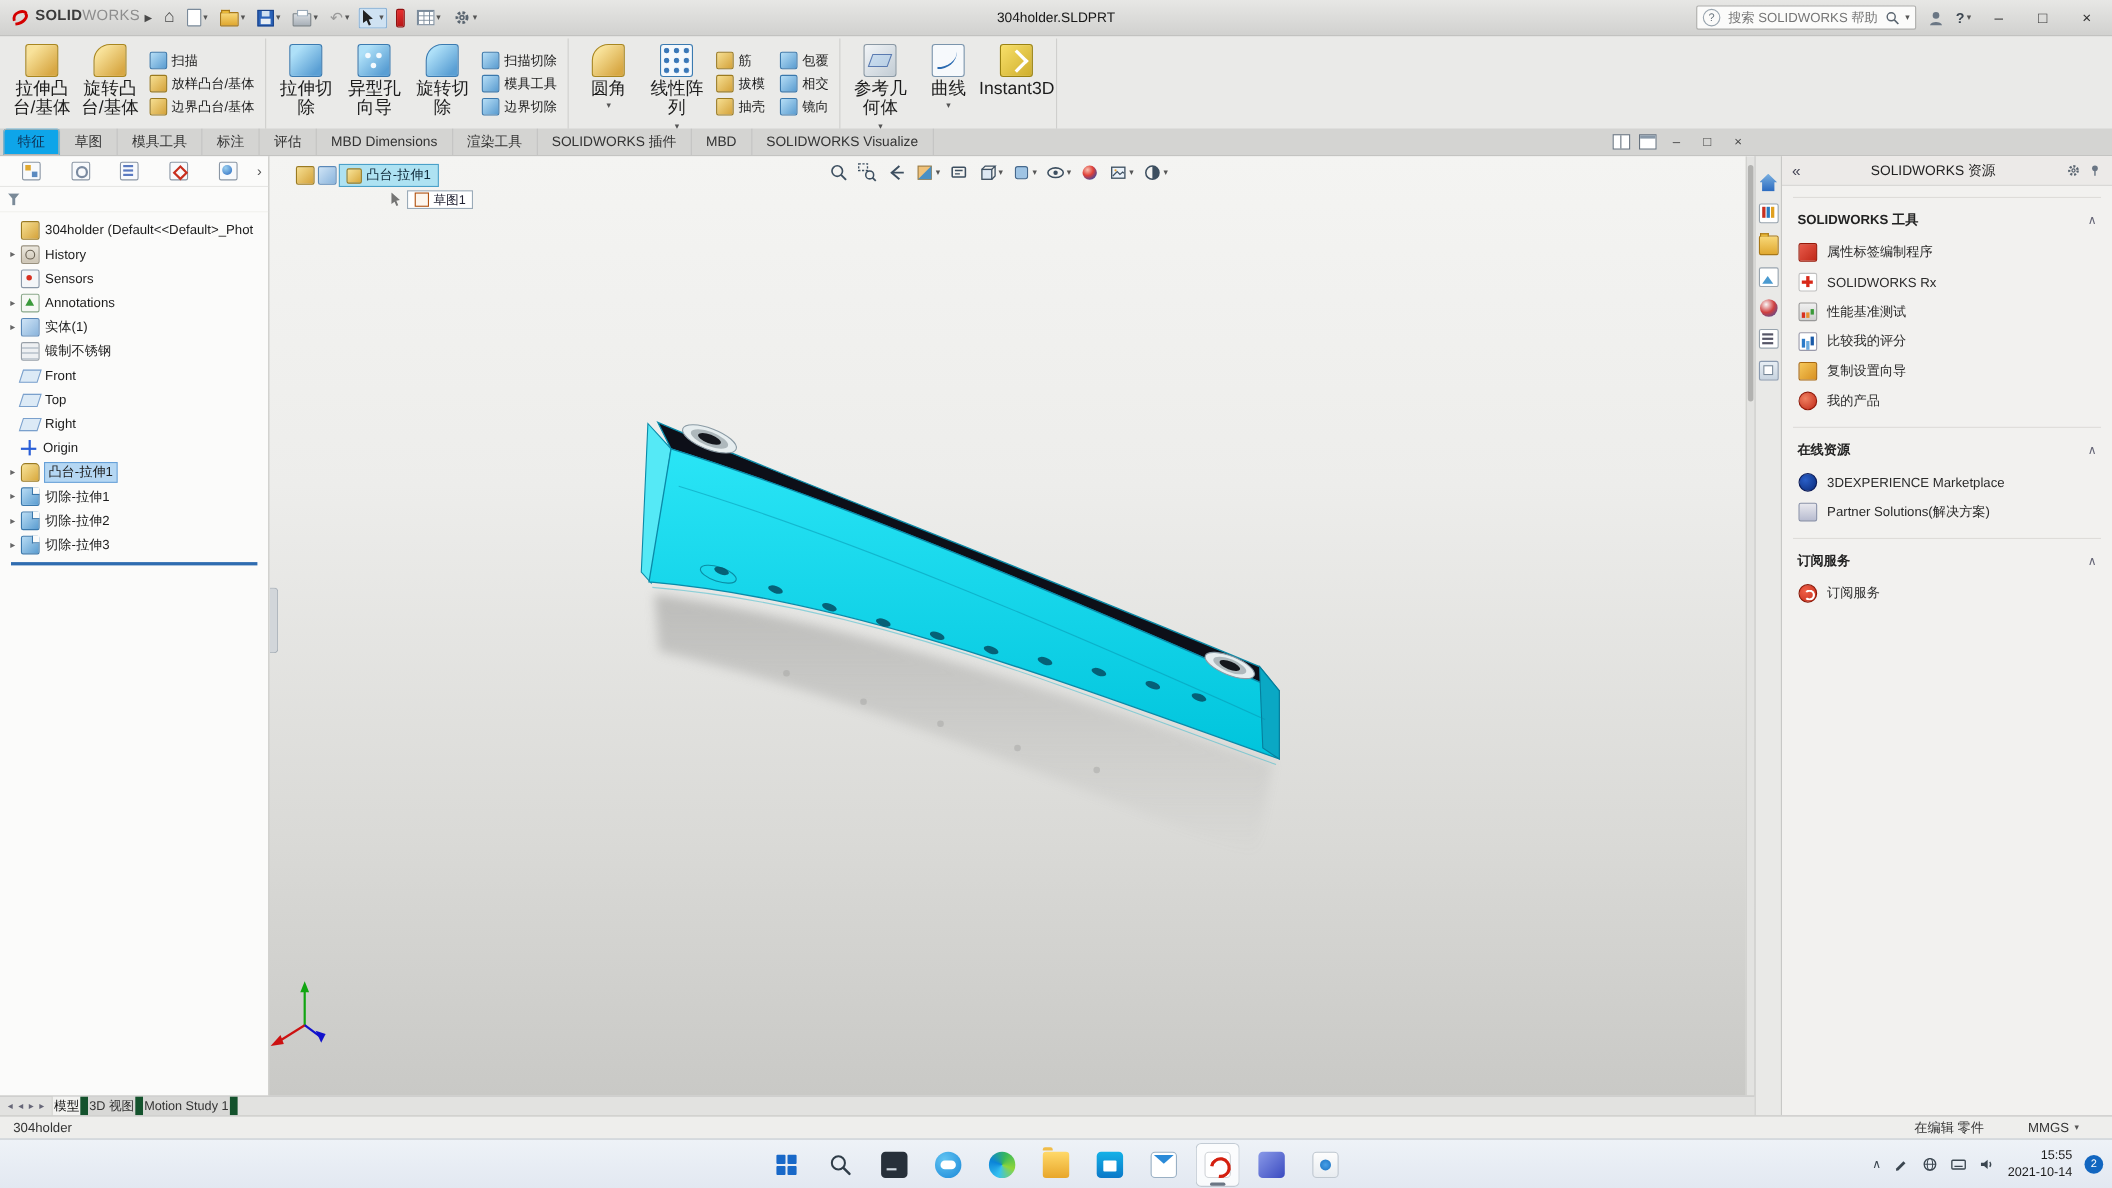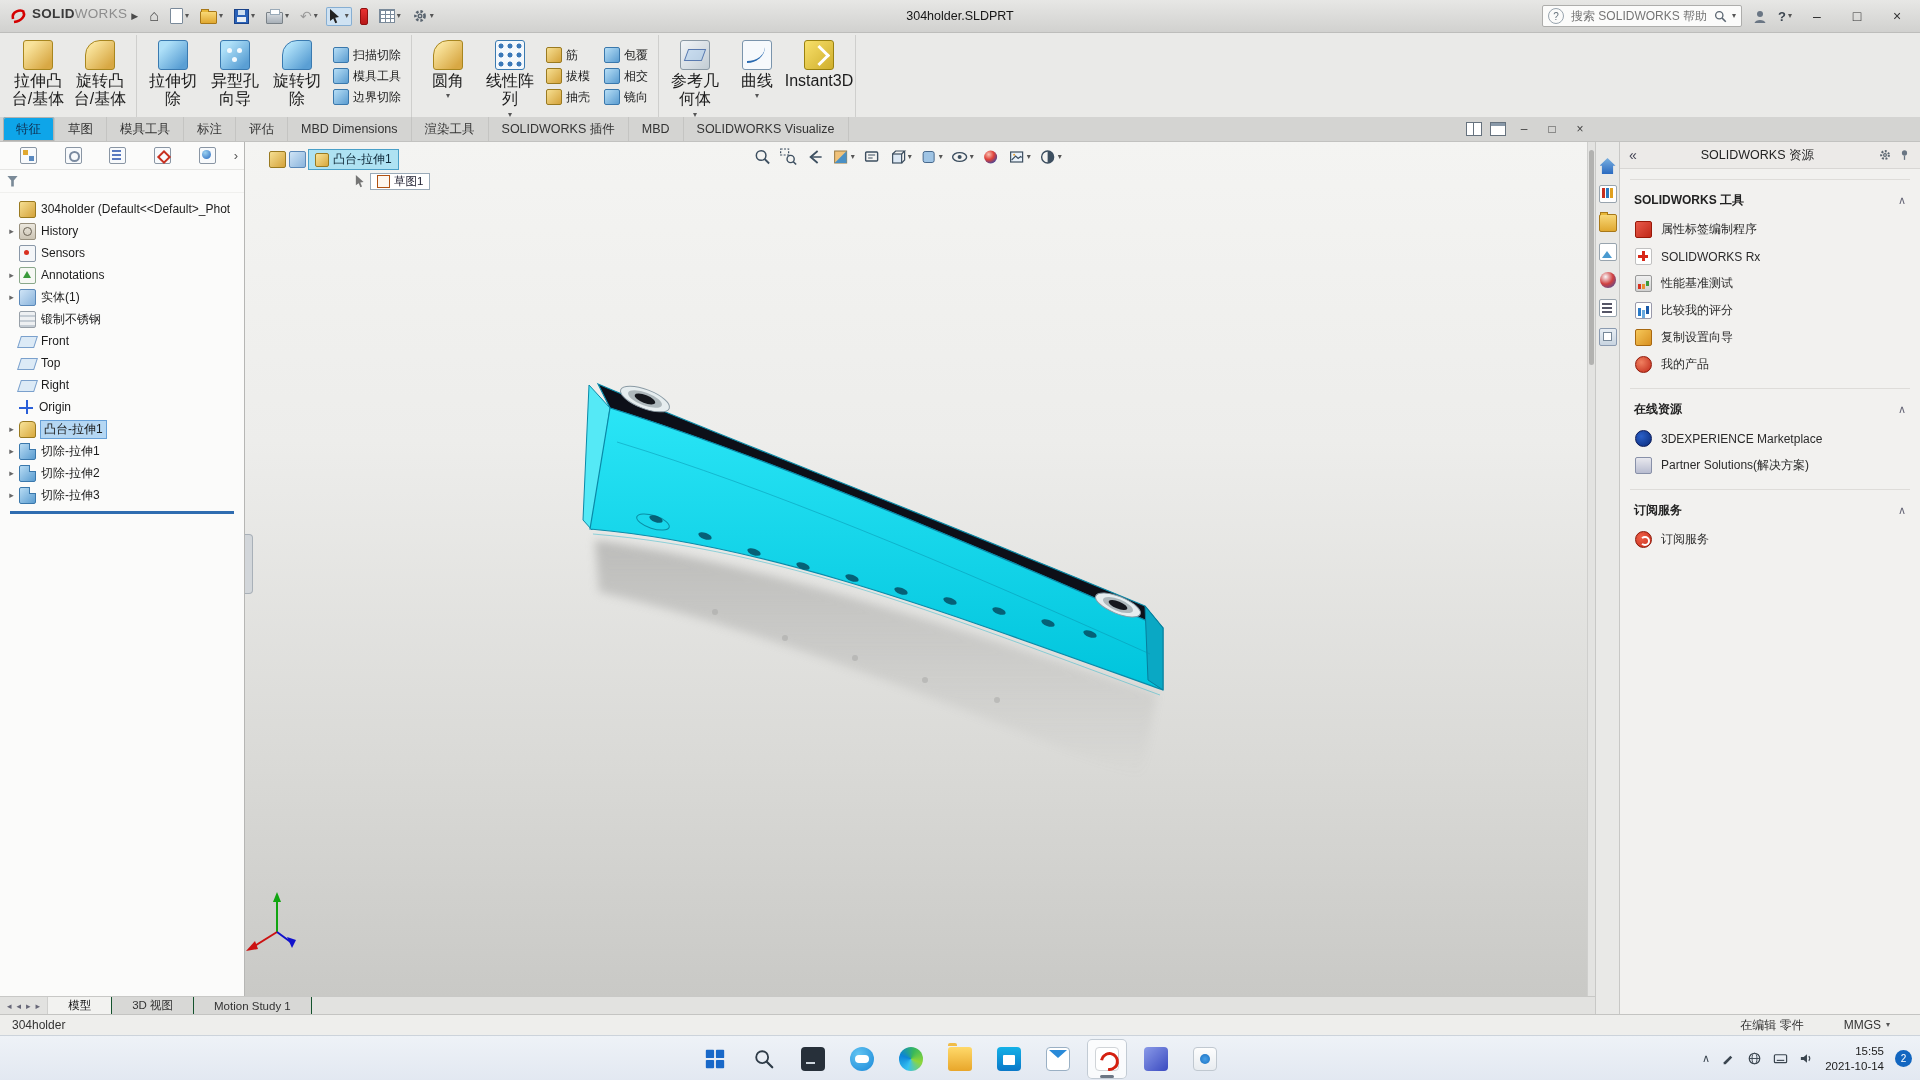--- a/index.html
+++ b/index.html
@@ -162,21 +162,21 @@
   .tpi-copy{background:linear-gradient(135deg,#f6c85a,#d89020);border:1px solid #a86810}
   .tpi-prod{background:radial-gradient(circle at 35% 35%,#f08060,#c02818);border-radius:50%;border:1px solid #901808}
   .tpi-3dx{background:radial-gradient(circle at 35% 35%,#2a5fc8,#0a2a78);border-radius:50%;border:1px solid #0a1a58}
   .tpi-partner{background:linear-gradient(#e8e8ee,#b8bcd0);border:1px solid #8890a8}
   .tpi-sub{background:radial-gradient(circle at 35% 35%,#f06048,#c42a18);border-radius:50%;border:1px solid #8a1808}
   .tpi-sub::after{content:"";position:absolute;left:3.5px;top:3.5px;width:6px;height:6px;border:2px solid #fff;border-left-color:transparent;border-radius:50%}
 
   
   .bottombar{position:absolute;top:996px;left:0;width:1595px;height:18px;background:#e2e2e0;border-top:1px solid #c8c8c6;display:flex;align-items:stretch;font-size:11.5px;box-sizing:border-box}
   .bnav{display:flex;align-items:center;gap:5px;padding:0 7px;color:#667;font-size:9px;border-right:1px solid #cfcfcd}
-  .btab{display:flex;align-items:center;padding:0 20px;border-right:1px solid #14532d;color:#333;background:#d8d8d6}
+  .btab{display:flex;align-items:center;padding:0 1px;border-right:7px solid #14532d;color:#333;background:#d8d8d6}
   .btab.active{background:#f2f2f0;color:#111}
   .statusbar{position:absolute;top:1014px;left:0;width:1920px;height:21px;background:#eeeeec;border-top:1px solid #c4c4c2;display:flex;align-items:center;padding:0 12px;box-sizing:border-box;color:#333}
   .sb-right{margin-left:auto;display:flex;align-items:center;gap:40px;margin-right:18px}
   .sb-units{display:flex;align-items:center;gap:5px}
   .taskbar{position:absolute;top:1035px;left:0;width:1920px;height:45px;background:linear-gradient(#eef2f7,#e2e8f1);border-top:1px solid #ccd3db}
   .tb-center{position:absolute;left:50%;top:0;height:100%;transform:translateX(-50%);display:flex;align-items:center;gap:9px}
   .tapp{width:40px;height:40px;border-radius:5px;display:flex;align-items:center;justify-content:center;position:relative}
   .tapp.active{background:rgba(255,255,255,.78);box-shadow:inset 0 0 0 1px #c2cbd4}
   .tapp.active::after{content:"";position:absolute;bottom:1px;left:50%;transform:translateX(-50%);width:14px;height:3px;border-radius:2px;background:#6b7684}
   .ai{width:24px;height:24px;position:relative;border-radius:4px;flex:none}
@@ -288,20 +288,34 @@
   <div class="ribbon">
     <div class="rgroup">
       <div class="rbig">
         <span class="ri gold"></span>
         <span class="rlabel">拉伸凸台/基体</span>
       </div>
       <div class="rbig">
         <span class="ri gold round"></span>
         <span class="rlabel">旋转凸台/基体</span>
       </div>
+      <div class="rstack">
+        <div class="rsmall">
+            <span class="si blue"></span>
+            <span>扫描</span>
+          </div>
+        <div class="rsmall">
+            <span class="si gold"></span>
+            <span>放样凸台/基体</span>
+          </div>
+        <div class="rsmall">
+            <span class="si gold"></span>
+            <span>边界凸台/基体</span>
+          </div>
+      </div>
     </div>
     <div class="rgroup">
       <div class="rbig">
         <span class="ri blue"></span>
         <span class="rlabel">拉伸切除</span>
       </div>
       <div class="rbig">
         <span class="ri blue holes"></span>
         <span class="rlabel">异型孔向导</span>
       </div>

